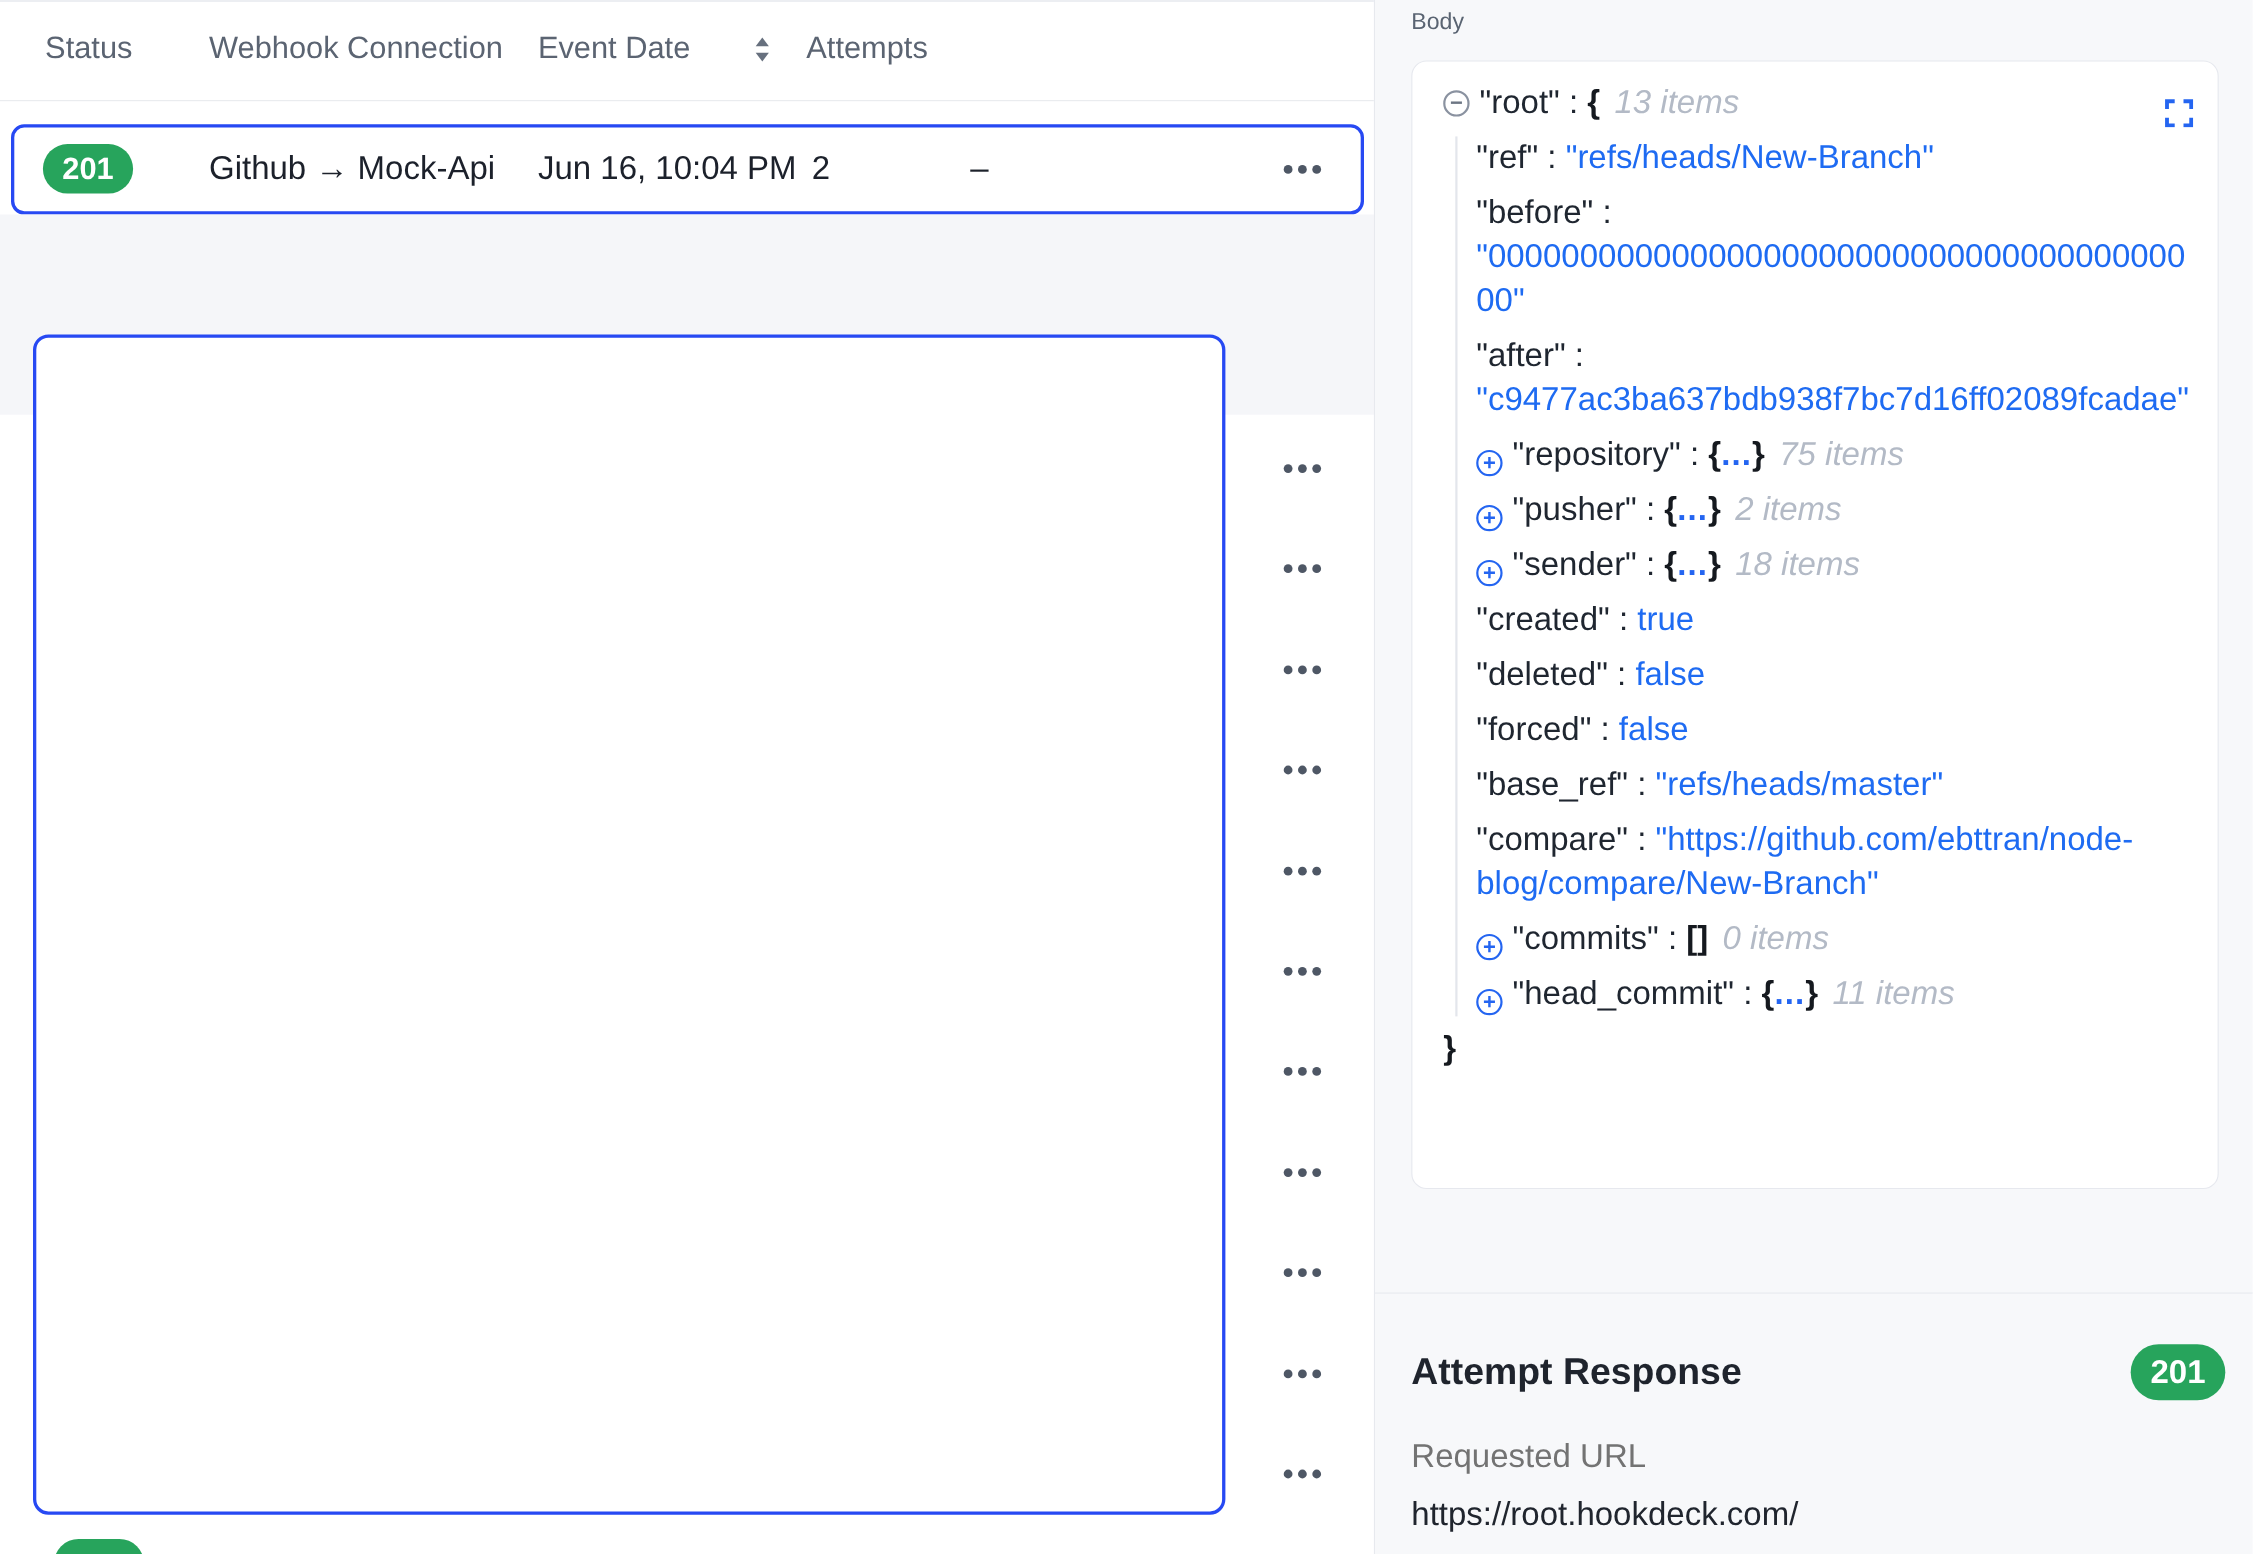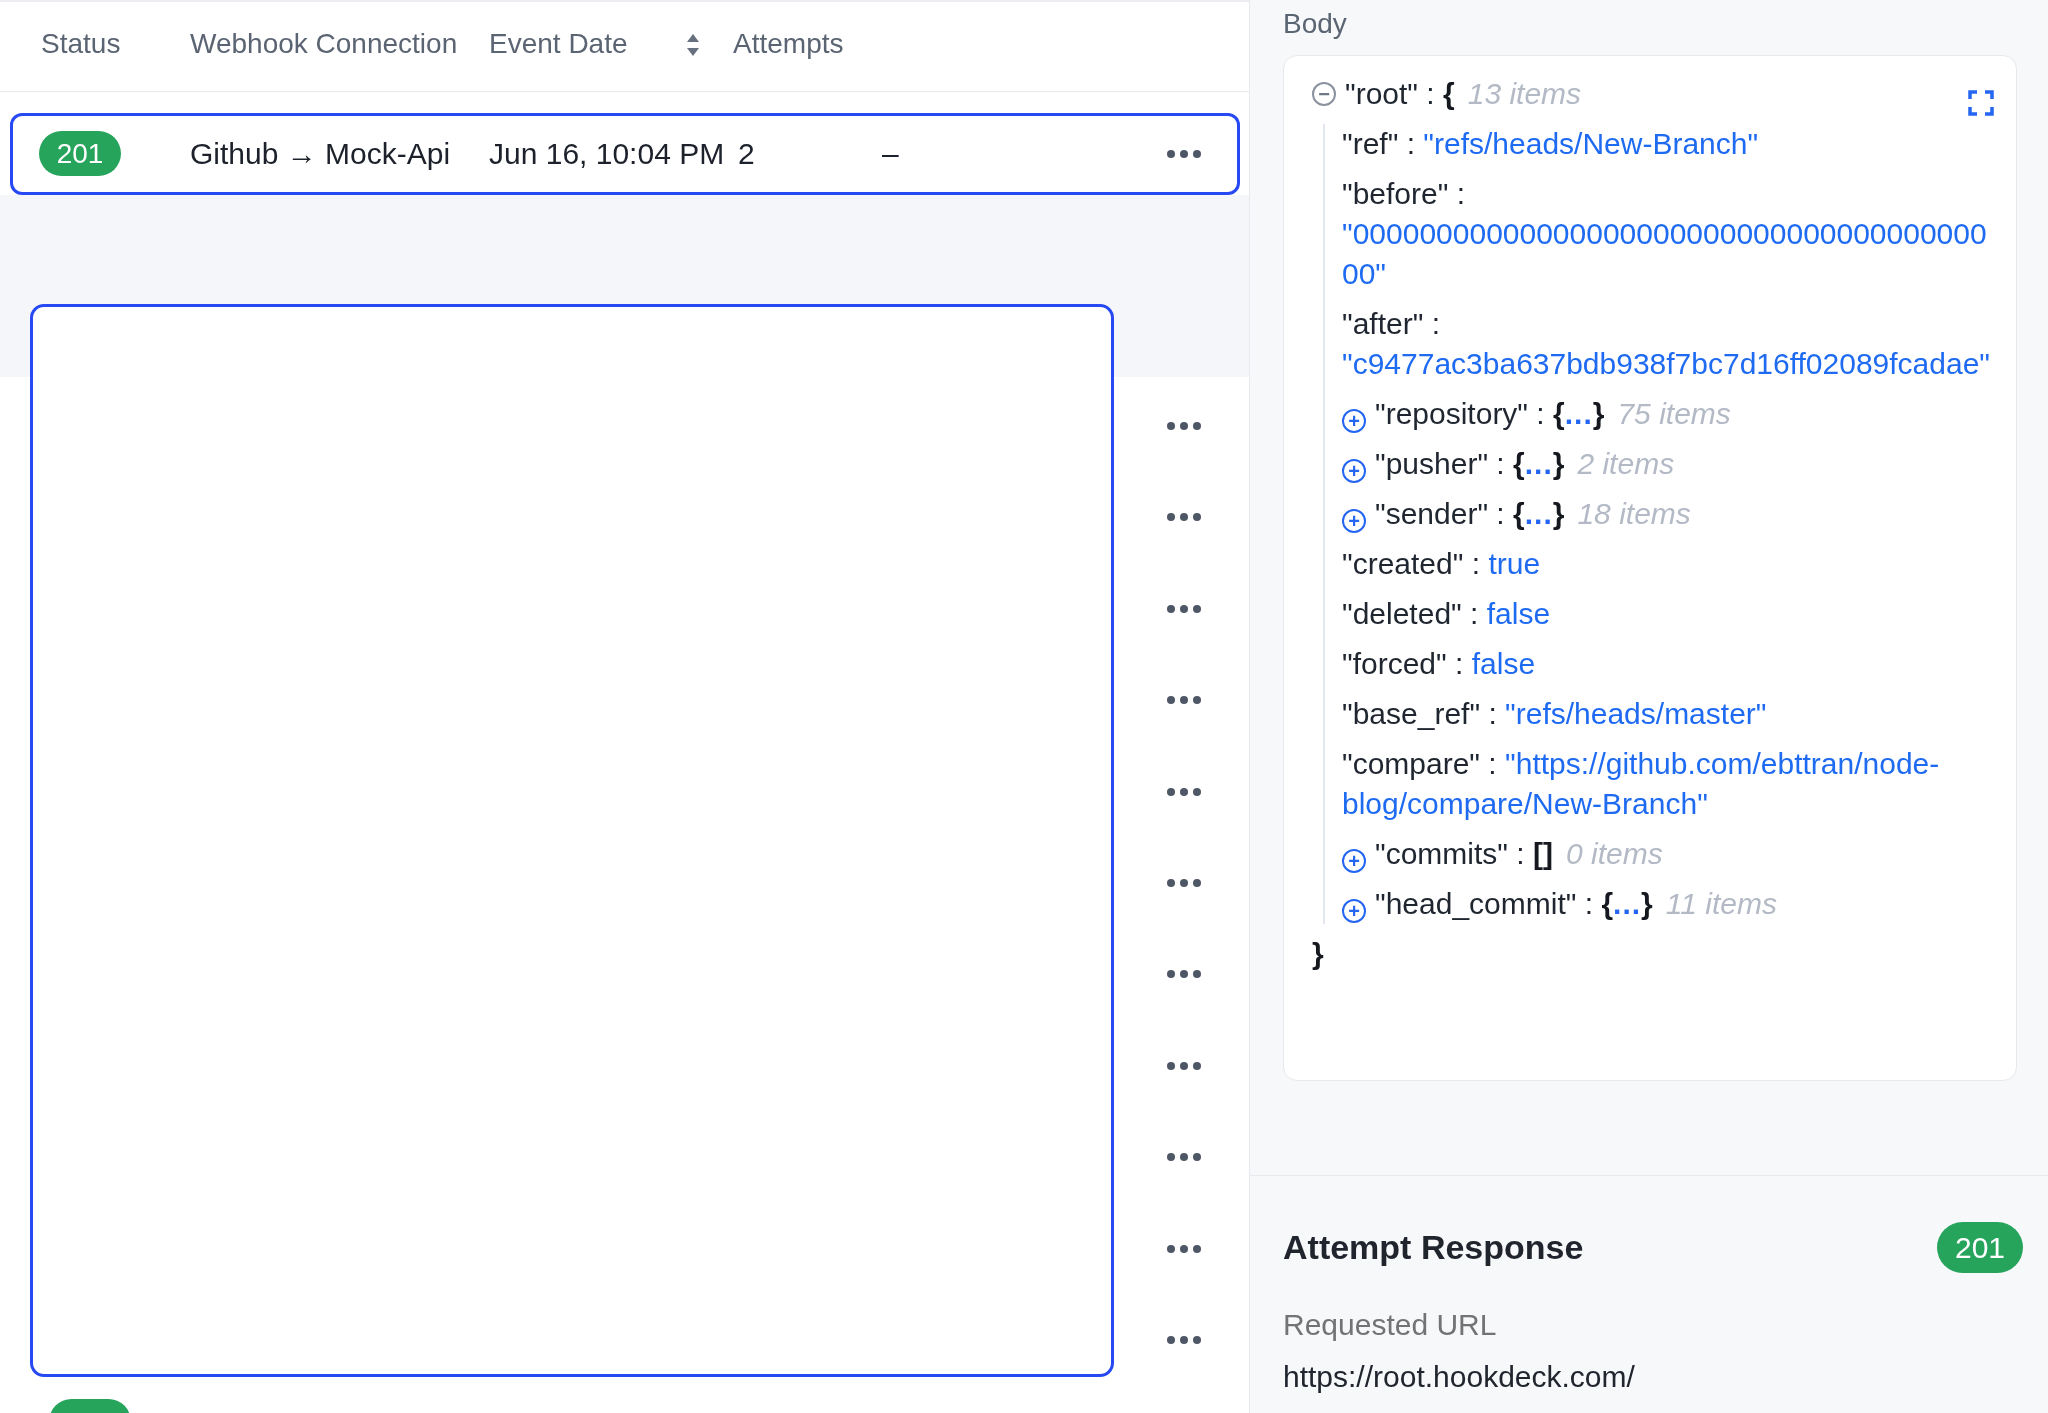--- a/index.html
+++ b/index.html
@@ -10,39 +10,39 @@
     background:#ffffff;
     color:#1c212b;
   }
   
   .table-area{position:absolute;left:0;top:0;width:1249px;height:1413px;background:#fff;border-top:2px solid #eceef2;}
   .thead{position:absolute;left:0;top:0;width:100%;height:90px;border-bottom:1px solid #e8eaee;background:#fff;}
   .th{position:absolute;top:0;height:84px;line-height:84px;font-size:28px;color:#5b6472;white-space:nowrap;}
   .th-status{left:41px;} .th-conn{left:190px;} .th-date{left:489px;}
   .th-att{left:733px;} .th-next{left:884px;}
   .sort-btn{position:absolute;left:678px;top:28px;width:30px;height:30px;display:flex;align-items:center;justify-content:center;cursor:pointer;}
-  .badge{display:inline-flex;align-items:center;justify-content:center;background:#27a45c;color:#fff;border-radius:999px;font-weight:400;}
+  .badge{display:inline-flex;align-items:center;justify-content:center;background:#27a45c;color:#fff;border-radius:999px;font-weight:700;}
   .badge-sm{width:82px;height:45px;font-size:28px;}
   .sel-row{position:absolute;left:10px;top:111px;width:1230px;height:82px;background:#fff;border:3px solid #2749f3;border-radius:12px;cursor:pointer;}
   .sel-row .cell{position:absolute;top:0;height:76px;line-height:76px;font-size:30px;color:#1c212b;white-space:nowrap;}
   .sel-row .rbadge{position:absolute;left:26px;top:15px;}
   .c-conn{left:177px;} .c-date{left:476px;} .c-att{left:725px;} .c-next{left:869px;color:#3a4350;}
   .menu-btn{position:absolute;width:48px;height:30px;display:flex;align-items:center;justify-content:center;gap:5px;cursor:pointer;}
   .menu-btn .dot{width:8px;height:8px;border-radius:50%;background:#4e5765;}
   .sel-row .menu-btn{left:1147px;top:23px;}
   .band{position:absolute;left:0;top:193px;width:1249px;height:182px;background:#f5f6f9;cursor:pointer;}
   .band .arrow-wrap{position:absolute;left:45px;top:227px;width:32px;height:32px;}
   .band .rbadge{position:absolute;left:93px;top:221px;}
   .band .a-label{position:absolute;left:191px;top:221px;height:45px;line-height:45px;font-size:30px;color:#1c212b;}
   .band .a-date{position:absolute;left:489px;top:221px;height:45px;line-height:45px;font-size:30px;color:#1c212b;}
   .expanded-box{position:absolute;left:30px;top:302px;width:1084px;height:1073px;background:#fff;border:3px solid #2749f3;border-radius:14px;}
   .partial-badge{position:absolute;left:49px;top:1397px;width:82px;height:45px;border-radius:23px;background:#27a45c;}
   
   .panel{position:absolute;left:1249px;top:0;width:799px;height:1413px;background:#f7f8fa;border-left:1px solid #e7e9ee;}
-  .body-label{position:absolute;left:33px;top:8px;font-size:28px;color:#5a6472;}
+  .body-label{position:absolute;left:33px;top:8px;font-size:21px;color:#5a6472;}
   .json-card{position:absolute;left:33px;top:55px;width:734px;height:1026px;background:#fff;border:1px solid #e6e8ee;border-radius:14px;padding:18px 20px 0 28px;}
   .fullscreen-btn{position:absolute;right:18px;top:30px;width:34px;height:34px;display:flex;align-items:center;justify-content:center;cursor:pointer;}
   .root-line{display:flex;align-items:center;gap:9px;font-size:30px;line-height:40px;color:#1f2630;}
   .toggle{width:24px;height:24px;border-radius:50%;display:inline-flex;align-items:center;justify-content:center;font-size:20px;font-weight:600;flex:none;line-height:1;}
   .toggle.minus{border:2px solid #8a92a0;color:#6d7684;}
   .toggle.plus{border:2px solid #2465f1;color:#2465f1;cursor:pointer;}
   .jline .toggle{vertical-align:-4px;margin-right:9px;}
   .brace{font-weight:700;color:#15191f;}
   .bdots{font-weight:700;color:#2465f1;letter-spacing:1px;}
   .it{font-style:italic;color:#b3bac6;margin-left:13px;}

